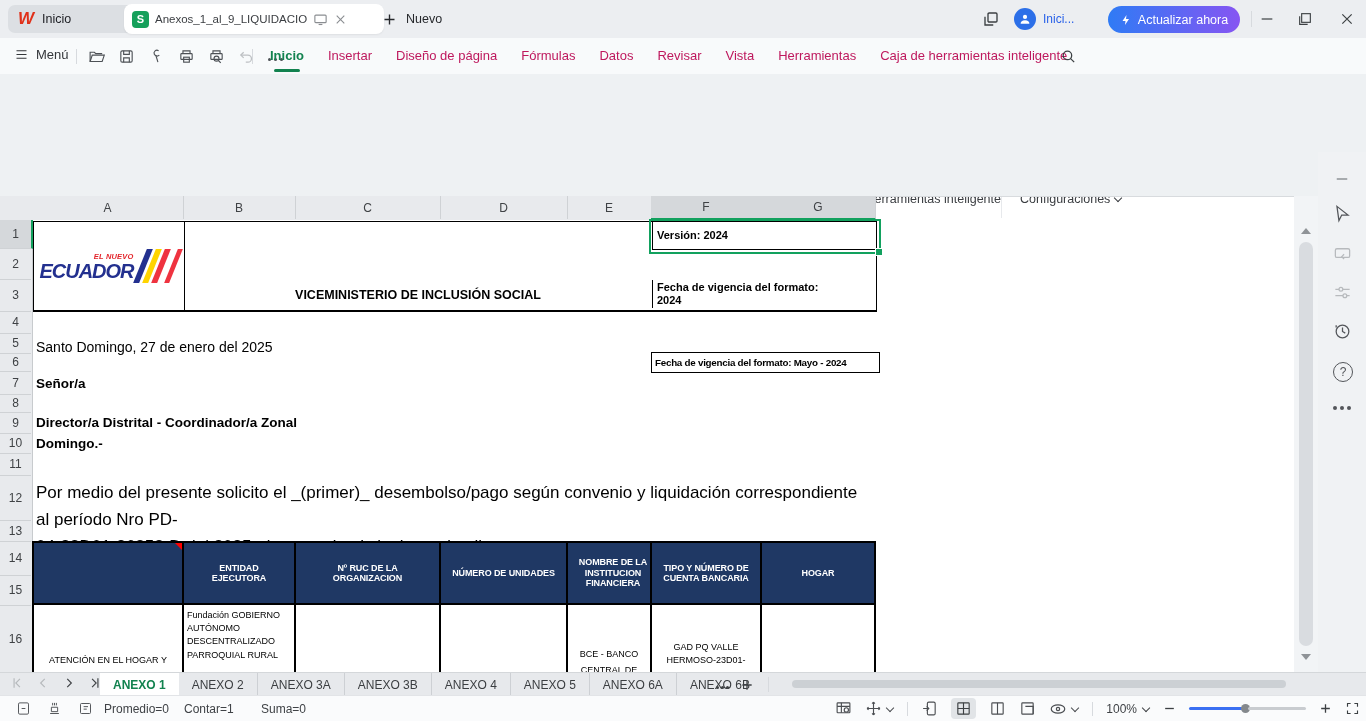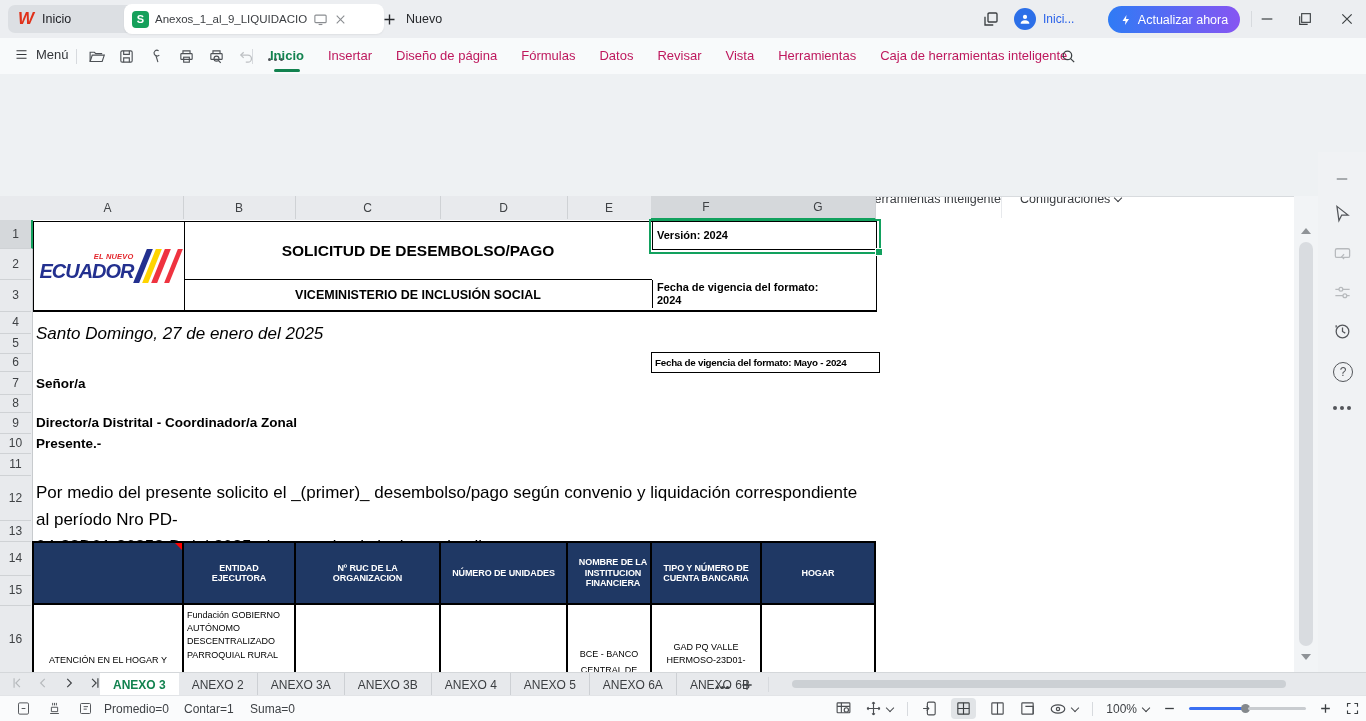--- a/index.html
+++ b/index.html
@@ -452,36 +452,35 @@
         <span class="logo-top">EL NUEVO</span>
         <span class="logo-main">ECUADOR</span>
       </div>
       <div class="stripes">
         <span class="stripe" style="background:#23308f"></span>
         <span class="stripe" style="background:#ffd400"></span>
         <span class="stripe" style="background:#ef3340"></span>
         <span class="stripe" style="background:#ef3340;margin-left:4px;width:5px"></span>
       </div>
     </div>
-    <div class="title-cell">SOLICITUD DE DESEMBOLSO/PAGO</div>
     <div class="subtitle-cell">VICEMINISTERIO DE INCLUSIÓN SOCIAL</div>
     <div class="meta-cell" style="top:0;height:27px;border-bottom:1px solid #000">Versión: 2024</div>
     <div class="meta-cell" style="top:58px;height:28px">Fecha de vigencia del formato:
 2024</div>
   </div>
 
   <div class="abs selbox">
     <span class="fillhandle"></span>
   </div>
 
-  <div class="abs docline" style="left:36px;top:324px;font-size:17px;font-style:italic">Santo Domingo,  27 de enero del 2025</div>
+  <div class="abs docline" style="left:36px;top:339px;font-size:14px;">Santo Domingo,  27 de enero del 2025</div>
   <div class="abs mayo-box">Fecha de vigencia del formato: Mayo - 2024</div>
   <div class="abs docline" style="left:36px;top:376px;font-size:13.5px;font-weight:bold">Señor/a</div>
   <div class="abs docline" style="left:36px;top:415px;font-size:13.5px;font-weight:bold">Director/a Distrital - Coordinador/a Zonal</div>
-  <div class="abs docline" style="left:36px;top:436px;font-size:13.5px;font-weight:bold">Presente.-</div>
+  <div class="abs docline" style="left:36px;top:436px;font-size:13.5px;font-weight:bold">Domingo.-</div>
   <div class="abs docline" style="left:36px;top:479px;width:838px;font-size:17px;line-height:27px;white-space:pre-line">Por medio del presente solicito el _(primer)_ desembolso/pago según convenio y liquidación correspondiente al período Nro PD-
 04-23D01-26252-D del 2025, de acuerdo al siguiente detalle:</div>
 
   <div class="abs dtable">
     <div class="dt-hdrbg"></div>
     <div class="dt-hline" style="top:0"></div>
     <div class="dt-hline" style="top:62px"></div>
     <div class="dt-vline" style="left:0"></div>
     <div class="dt-vline" style="left:150px"></div>
     <div class="dt-vline" style="left:262px"></div>
@@ -579,21 +578,21 @@
             <path d="M9 5l7 7-7 7"></path>
           </svg>
         </span>
       <span>
           <svg width="14" height="14" viewBox="0 0 24 24" fill="none" stroke="#3f4245" stroke-width="2">
             <path d="M17 4v16M7 5l7 7-7 7"></path>
           </svg>
         </span>
     </div>
     <div class="sheettabs">
-      <span class="stab active">ANEXO 3</span>
+      <span class="stab active">ANEXO 1</span>
       <span class="stab">ANEXO 2</span>
       <span class="stab">ANEXO 3A</span>
       <span class="stab">ANEXO 3B</span>
       <span class="stab">ANEXO 4</span>
       <span class="stab">ANEXO 5</span>
       <span class="stab">ANEXO 6A</span>
       <span class="stab" style="border-right:none">ANEXO 6B</span>
     </div>
     <span class="abs" style="left:716px;top:13px">
         <span style="display:block;width:3px;height:3px;border-radius:50%;background:#3f4245;box-shadow:5px 0 0 #3f4245,10px 0 0 #3f4245"></span>
@@ -626,21 +625,21 @@
         </span>
       <span>
           <svg width="15" height="15" viewBox="0 0 24 24" fill="none" stroke="currentColor" stroke-width="1.6">
             <rect x="4" y="4" width="16" height="16" rx="1.5"></rect>
             <path d="M9 9h7M9 13h5"></path>
           </svg>
         </span>
     </div>
     <span class="abs sb-text" style="left:104px;top:6px">Promedio=0</span>
     <span class="abs sb-text" style="left:184px;top:6px">Contar=1</span>
-    <span class="abs sb-text" style="left:250px;top:6px">Suma=0</span>
+    <span class="abs sb-text" style="left:261px;top:6px">Suma=0</span>
 
     <div class="sb-right">
       <span>
           <svg width="17" height="17" viewBox="0 0 24 24" fill="none" stroke="#4b4e52" stroke-width="1.6">
             <rect x="3" y="4" width="18" height="14" rx="1"></rect>
             <path d="M3 9h18M9 4v14"></path>
             <circle cx="16" cy="14" r="3" fill="#fafbfc"></circle>
           </svg>
         </span>
       <span class="flex" style="gap:3px;color:#4b4e52">

